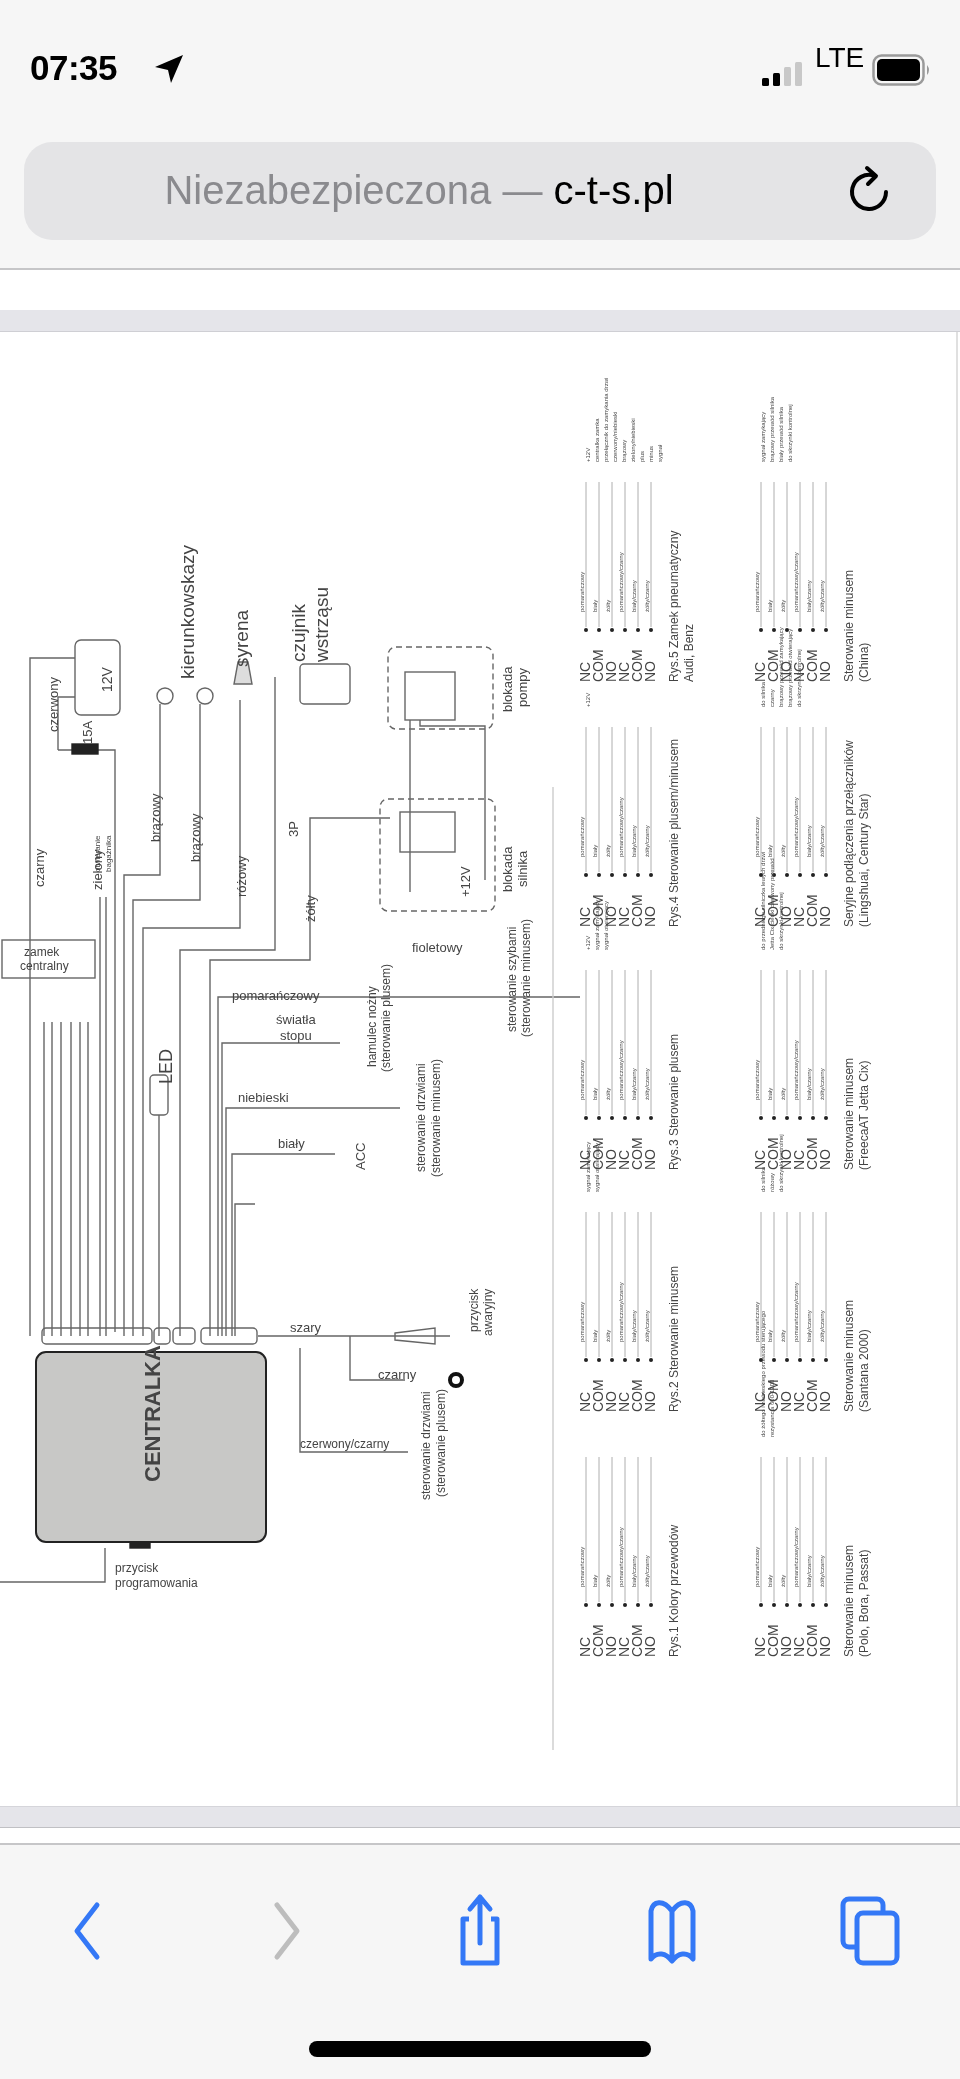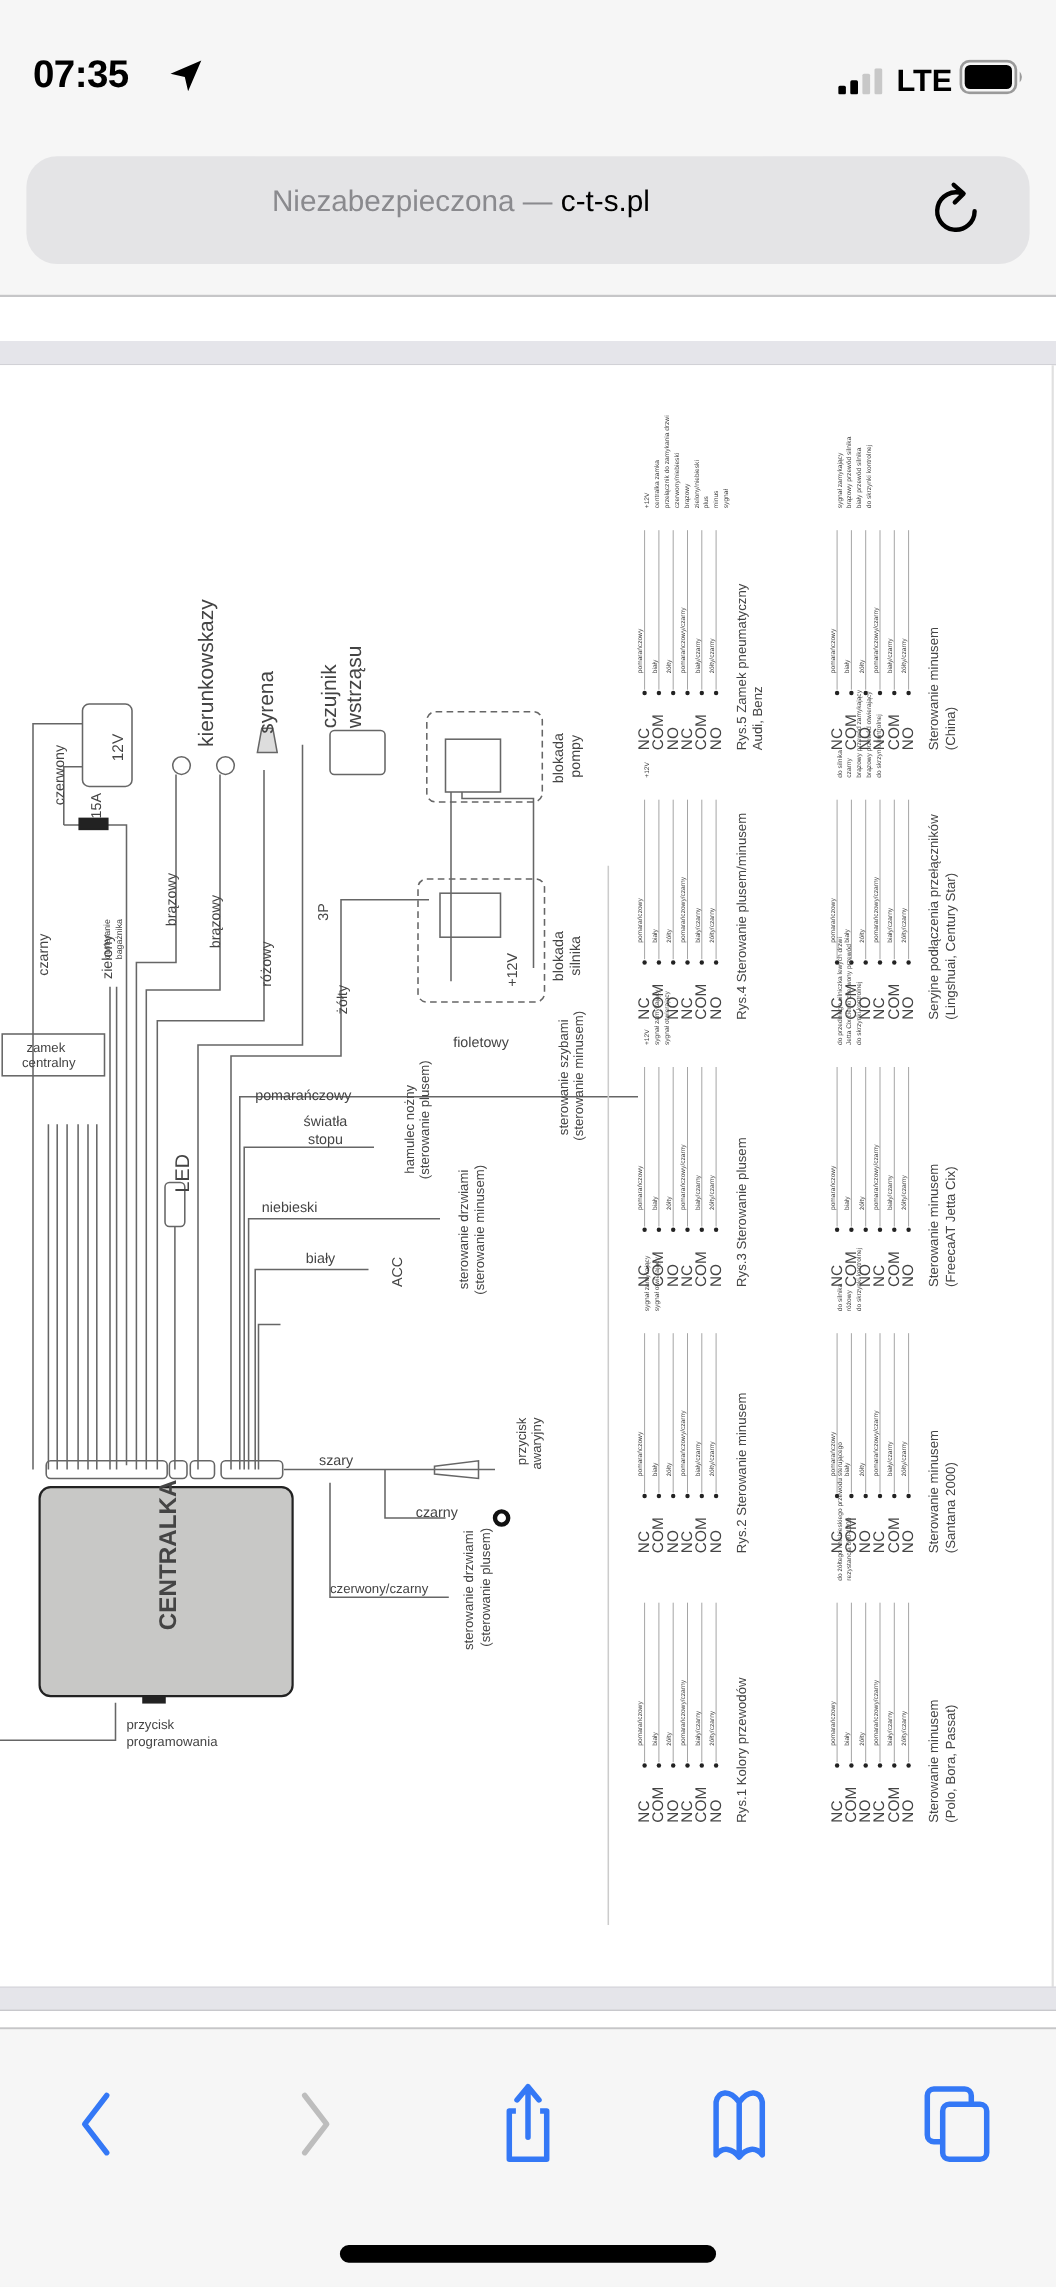--- a/index.html
+++ b/index.html
@@ -4,26 +4,26 @@
 <style>
   * { box-sizing: border-box; margin: 0; padding: 0; }
   html, body { width: 960px; height: 2079px; overflow: hidden; background: #f6f6f6; font-family: "Liberation Sans", sans-serif; }
   .screen { position: relative; width: 960px; height: 2079px; background: #f6f6f6; }
 
   
   .status-bar { position: absolute; left: 0; top: 0; width: 892px; height: 130px; }
   .status-time { position: absolute; left: 30px; top: 48px; font-size: 35px; font-weight: bold; color: #000; letter-spacing: -0.5px; }
   .loc-icon { position: absolute; left: 152px; top: 52px; width: 34px; height: 34px; }
   .signal-icon { position: absolute; left: 762px; top: 62px; width: 42px; height: 24px; }
-  .status-net { position: absolute; left: 815px; top: 58px; font-size: 28px; font-weight: bold; color: #000; }
+  .status-net { position: absolute; left: 815px; top: 42px; font-size: 28px; font-weight: normal; color: #000; }
   .battery-icon { position: absolute; left: 872px; top: 54px; width: 60px; height: 32px; }
 
   
   .url-bar { position: absolute; left: 24px; top: 142px; width: 912px; height: 98px; background: #e4e4e6; border-radius: 28px; }
-  .url-text { position: absolute; left: 0; width: 790px; top: 26px; text-align: center; font-size: 27px; white-space: nowrap; }
+  .url-text { position: absolute; left: 0; width: 790px; top: 26px; text-align: center; font-size: 40px; white-space: nowrap; }
   .url-text .insecure { color: #8a8a8e; }
   .url-text .domain { color: #000; }
   .reload-icon { position: absolute; left: 818px; top: 22px; width: 54px; height: 54px; }
 
   .top-sep { position: absolute; left: 0; top: 268px; width: 960px; height: 2px; background: #c6c6c8; }
 
   
   .page-area { position: absolute; left: 0; top: 270px; width: 960px; height: 1576px; background: #fff; }
   .gray-band-top { position: absolute; left: 0; top: 310px; width: 960px; height: 22px; background: #e5e5ea; border-bottom: 1px solid #cfcfd4; }
   .doc-page { position: absolute; left: 0; top: 332px; width: 958px; height: 1478px; background: #fff; border-right: 2px solid #e0e0e0; }

